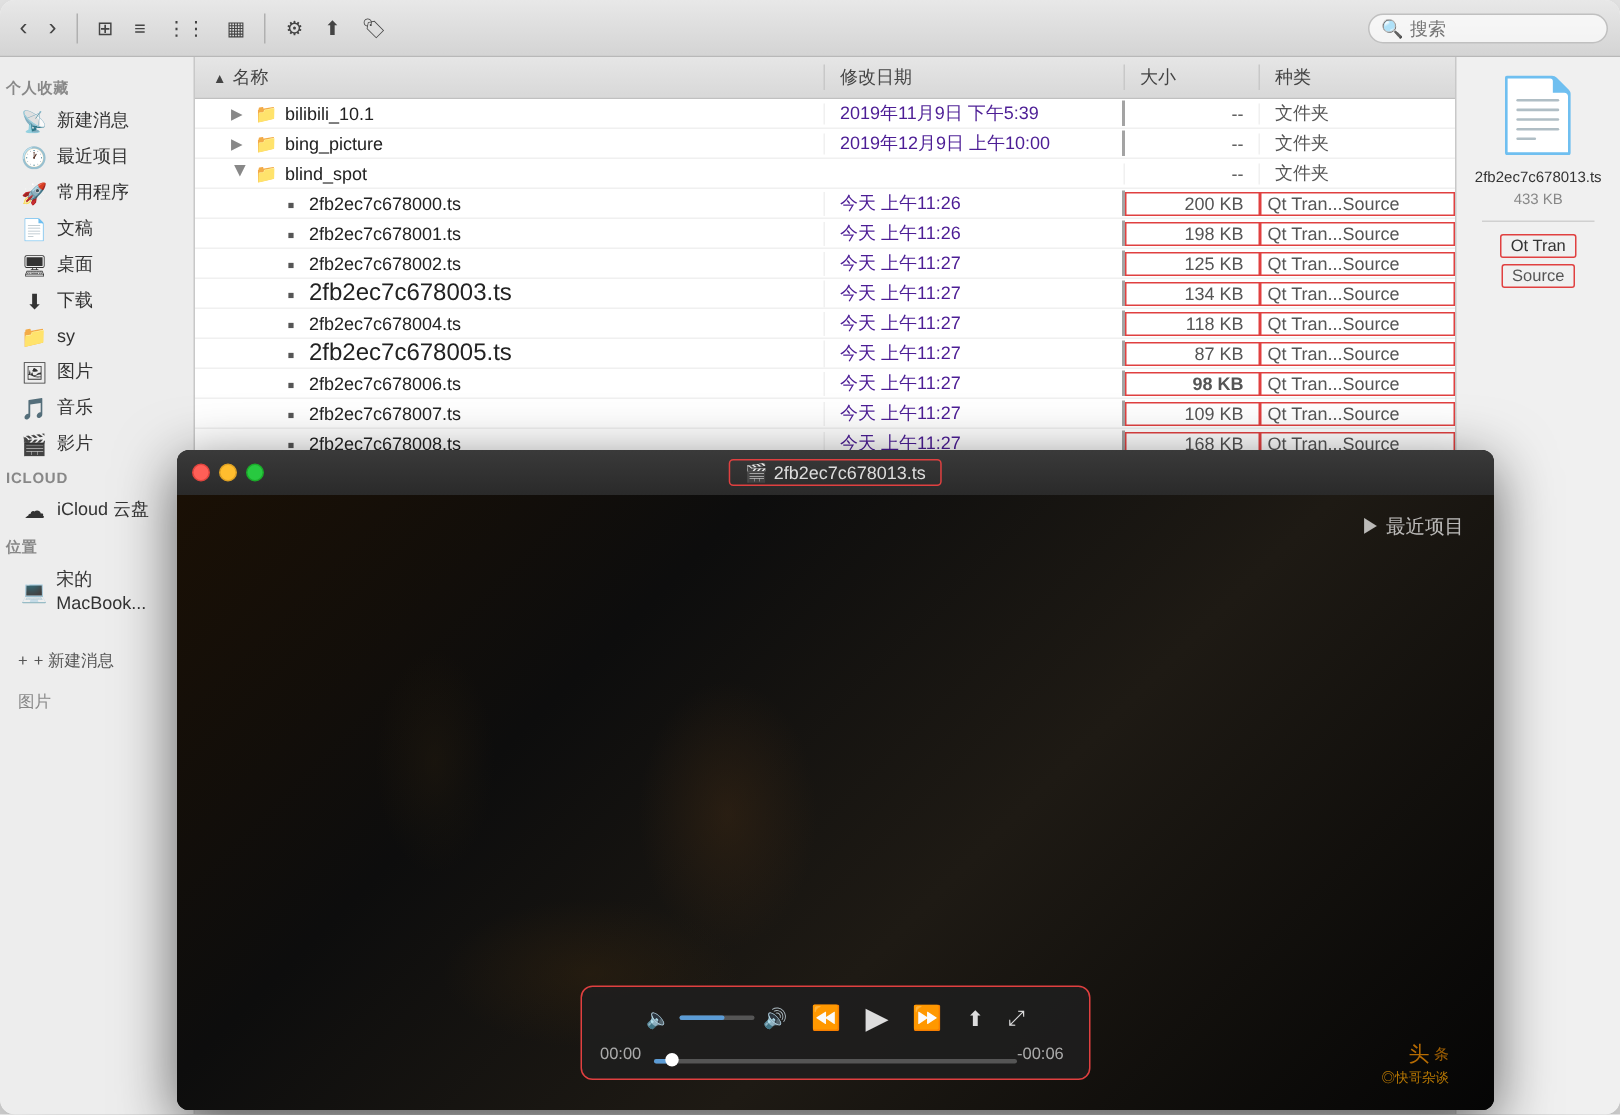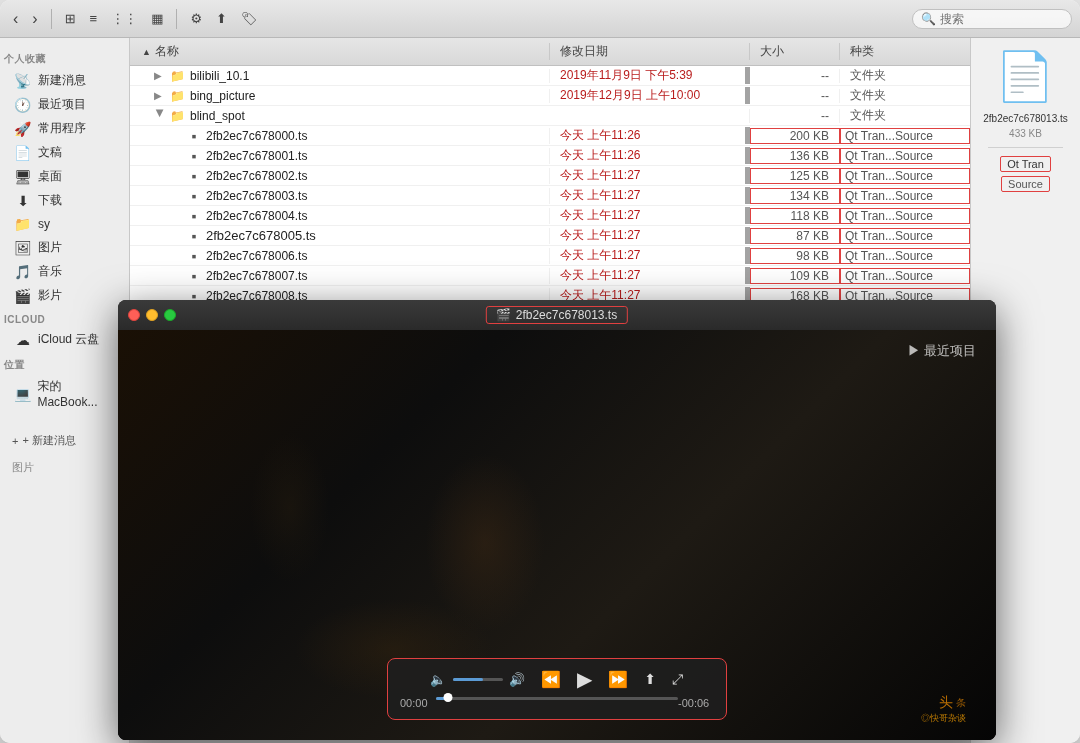--- a/index.html
+++ b/index.html
@@ -175,21 +175,21 @@
     .file-name-cell {
       flex: 1;
       padding-left: 12px;
       display: flex;
       align-items: center;
       gap: 4px;
       border-right: 1px solid #f0f0f0;
       white-space: nowrap;
       overflow: hidden;
     }
-    .file-date-cell { width: 200px; padding-left: 10px; border-right: 5px solid #a3a3a3; color: #b91c1c; }
+    .file-date-cell { width: 200px; padding-left: 10px; border-right: 2px solid #a3a3a3; color: #4c1d95; }
     .file-size-cell { width: 90px; padding-left: 10px; text-align: right; padding-right: 10px; border-right: 1px solid #f0f0f0; color: #555; }
     .file-kind-cell { width: 130px; padding-left: 10px; color: #555; }
 
     .file-icon { font-size: 12px; width: 16px; text-align: center; flex-shrink: 0; }
 
     .expand-arrow { font-size: 10px; color: #888; width: 12px; cursor: pointer; flex-shrink: 0; }
     .expanded { transform: rotate(90deg); display: inline-block; }
 
     
     .file-row.highlighted { background: #c8d8f8; }
@@ -334,21 +334,21 @@
     }
     .volume-fill {
       width: 60%;
       height: 100%;
       background: #5b9bd5;
       border-radius: 2px;
     }
 
     .controls-row2 {
       display: flex;
-      align-items: flex-start;
+      align-items: flex-end;
       gap: 0;
     }
 
     .time-label {
       color: #aaa;
       font-size: 11px;
       white-space: nowrap;
       min-width: 36px;
     }
 
@@ -575,40 +575,40 @@
             <div class="file-kind-cell" style="border: 1.5px solid rgb(224, 64, 64); padding: 0px 4px;">Qt Tran...Source</div>
           </div>
           <div class="file-row">
             <div class="file-name-cell">
               <span style="width: 24px; display: inline-block;"></span>
               <span style="width: 12px; display: inline-block;"></span>
               <span class="file-icon" style="color: rgb(85, 85, 85); font-size: 14px;">▪</span>
               <span style="font-size: 12px;">2fb2ec7c678001.ts</span>
             </div>
             <div class="file-date-cell">今天 上午11:26</div>
-            <div class="file-size-cell" style="border: 1.5px solid rgb(224, 64, 64);">136 KB</div>
+            <div class="file-size-cell" style="border: 1.5px solid rgb(224, 64, 64);">198 KB</div>
             <div class="file-kind-cell" style="border: 1.5px solid rgb(224, 64, 64); padding: 0px 4px;">Qt Tran...Source</div>
           </div>
           <div class="file-row">
             <div class="file-name-cell">
               <span style="width: 24px; display: inline-block;"></span>
               <span style="width: 12px; display: inline-block;"></span>
               <span class="file-icon" style="color: rgb(85, 85, 85); font-size: 14px;">▪</span>
               <span style="font-size: 12px;">2fb2ec7c678002.ts</span>
             </div>
             <div class="file-date-cell">今天 上午11:27</div>
             <div class="file-size-cell" style="border: 1.5px solid rgb(224, 64, 64);">125 KB</div>
             <div class="file-kind-cell" style="border: 1.5px solid rgb(224, 64, 64); padding: 0px 4px;">Qt Tran...Source</div>
           </div>
           <div class="file-row">
             <div class="file-name-cell">
               <span style="width: 24px; display: inline-block;"></span>
               <span style="width: 12px; display: inline-block;"></span>
               <span class="file-icon" style="color: rgb(85, 85, 85); font-size: 14px;">▪</span>
-              <span style="font-size: 12px;">2fb2ec7c678003.ts</span>
+              <span style="font-size: 16px;">2fb2ec7c678003.ts</span>
             </div>
             <div class="file-date-cell">今天 上午11:27</div>
             <div class="file-size-cell" style="border: 1.5px solid rgb(224, 64, 64);">134 KB</div>
             <div class="file-kind-cell" style="border: 1.5px solid rgb(224, 64, 64); padding: 0px 4px;">Qt Tran...Source</div>
           </div>
           <div class="file-row">
             <div class="file-name-cell">
               <span style="width: 24px; display: inline-block;"></span>
               <span style="width: 12px; display: inline-block;"></span>
               <span class="file-icon" style="color: rgb(85, 85, 85); font-size: 14px;">▪</span>
@@ -616,35 +616,35 @@
             </div>
             <div class="file-date-cell">今天 上午11:27</div>
             <div class="file-size-cell" style="border: 1.5px solid rgb(224, 64, 64);">118 KB</div>
             <div class="file-kind-cell" style="border: 1.5px solid rgb(224, 64, 64); padding: 0px 4px;">Qt Tran...Source</div>
           </div>
           <div class="file-row">
             <div class="file-name-cell">
               <span style="width: 24px; display: inline-block;"></span>
               <span style="width: 12px; display: inline-block;"></span>
               <span class="file-icon" style="color: rgb(85, 85, 85); font-size: 14px;">▪</span>
-              <span style="font-size: 13px;">2fb2ec7c678005.ts</span>
+              <span style="font-size: 16px;">2fb2ec7c678005.ts</span>
             </div>
             <div class="file-date-cell">今天 上午11:27</div>
             <div class="file-size-cell" style="border: 1.5px solid rgb(224, 64, 64);">87 KB</div>
             <div class="file-kind-cell" style="border: 1.5px solid rgb(224, 64, 64); padding: 0px 4px;">Qt Tran...Source</div>
           </div>
           <div class="file-row">
             <div class="file-name-cell">
               <span style="width: 24px; display: inline-block;"></span>
               <span style="width: 12px; display: inline-block;"></span>
               <span class="file-icon" style="color: rgb(85, 85, 85); font-size: 14px;">▪</span>
               <span style="font-size: 12px;">2fb2ec7c678006.ts</span>
             </div>
             <div class="file-date-cell">今天 上午11:27</div>
-            <div class="file-size-cell" style="border: 1.5px solid rgb(224, 64, 64);">98 KB</div>
+            <div class="file-size-cell" style="border: 1.5px solid rgb(224, 64, 64); font-weight: bold;">98 KB</div>
             <div class="file-kind-cell" style="border: 1.5px solid rgb(224, 64, 64); padding: 0px 4px;">Qt Tran...Source</div>
           </div>
           <div class="file-row">
             <div class="file-name-cell">
               <span style="width: 24px; display: inline-block;"></span>
               <span style="width: 12px; display: inline-block;"></span>
               <span class="file-icon" style="color: rgb(85, 85, 85); font-size: 14px;">▪</span>
               <span style="font-size: 12px;">2fb2ec7c678007.ts</span>
             </div>
             <div class="file-date-cell">今天 上午11:27</div>

